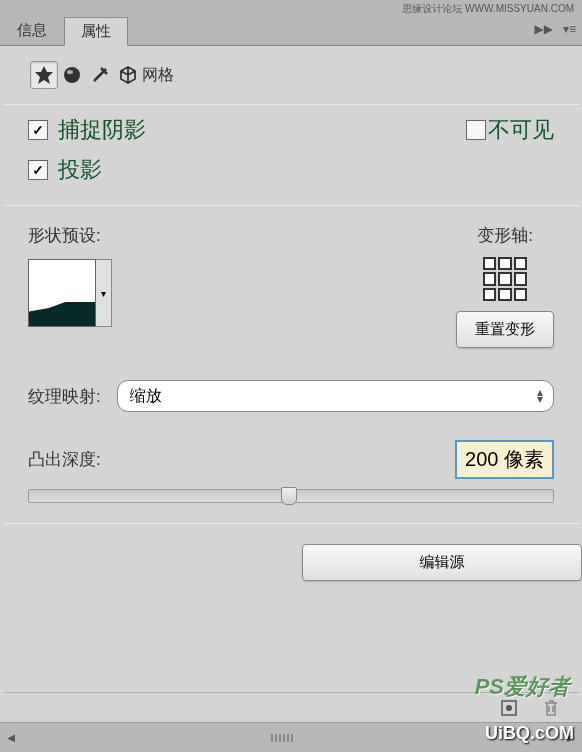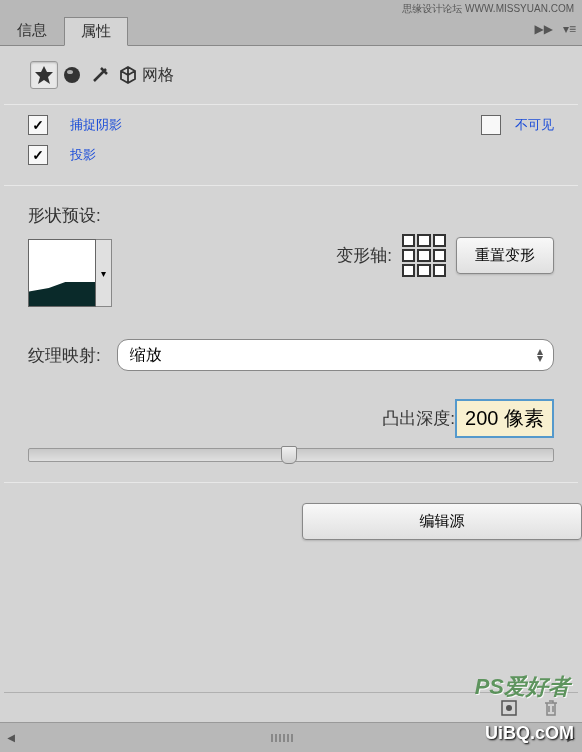--- a/index.html
+++ b/index.html
@@ -17,40 +17,40 @@
     .toolbar { height: 58px; padding: 12px 30px; display: flex; align-items: center; }
     .tool-icon { width: 28px; height: 28px; display: flex; align-items: center; justify-content: center; cursor: pointer; }
     .tool-icon.active { background: #e8e8e8; border: 1px solid #999; border-radius: 3px; box-shadow: inset 0 1px 2px rgba(0,0,0,0.2); }
     .toolbar-label { font-size: 16px; color: #333; }
     
     .separator { height: 1px; background: #b0b0b0; margin: 0 4px; border-bottom: 1px solid #e8e8e8; }
     
     .checkbox-section { padding: 10px 28px; }
     .checkbox-row { display: flex; align-items: center; gap: 10px; margin-bottom: 10px; position: relative; }
     .checkbox { width: 20px; height: 20px; border: 1px solid #666; background: #f8f8f8; display: flex; align-items: center; justify-content: center; cursor: pointer; font-size: 14px; font-weight: bold; }
-    .checkbox-label { font-size: 13px; color: #1d4ed8; margin-left: 12px; }
+    .checkbox-label { font-size: 22px; color: #14532d; }
     .checkbox-right { position: absolute; right: 0; display: flex; align-items: center; gap: 2px; }
     
     .preset-section { padding: 18px 28px; display: flex; justify-content: space-between; }
     .preset-left { display: flex; flex-direction: column; gap: 12px; }
     .section-label { font-size: 17px; color: #333; }
     .preset-thumb-wrap { display: flex; align-items: stretch; }
     .preset-thumb { width: 68px; height: 68px; border: 1px solid #666; background: #fff; position: relative; overflow: hidden; }
     .preset-thumb-shape { position: absolute; bottom: 0; left: 0; right: 0; height: 24px; background: #0a2a2a; clip-path: polygon(0 40%, 30% 25%, 55% 0%, 100% 0%, 100% 100%, 0 100%); }
     .preset-arrow { width: 16px; border: 1px solid #888; border-left: none; background: #e0e0e0; display: flex; align-items: center; justify-content: center; font-size: 10px; cursor: pointer; }
-    .preset-right { display: flex; flex-direction: row; align-items: center; gap: 10px; }
+    .preset-right { display: flex; flex-direction: column; align-items: center; gap: 10px; }
     .deform-grid { width: 44px; height: 44px; display: grid; grid-template-columns: repeat(3, 1fr); grid-template-rows: repeat(3, 1fr); gap: 2px; }
     .grid-cell { border: 2px solid #333; background: #fff; }
     .btn { padding: 8px 18px; border: 1px solid #888; background: linear-gradient(#f8f8f8, #e0e0e0); border-radius: 4px; font-size: 15px; cursor: pointer; box-shadow: 0 1px 2px rgba(0,0,0,0.15); }
     
     .texture-section { padding: 14px 28px; display: flex; align-items: center; gap: 16px; }
     .dropdown { flex: 1; height: 32px; border: 1px solid #888; background: #fff; border-radius: 11px; display: flex; align-items: center; padding: 0 12px; font-size: 16px; position: relative; cursor: pointer; }
     .dropdown-arrow { position: absolute; right: 10px; font-size: 12px; color: #555; line-height: 0.6; }
     
-    .depth-section { padding: 14px 28px 6px; display: flex; align-items: center; justify-content: flex-end; }
+    .depth-section { padding: 14px 28px 6px; display: flex; align-items: center; justify-content: space-between; }
     .depth-value { padding: 4px 8px; border: 2px solid #5599cc; background: #f8f0d0; font-size: 20px; }
     
     .slider-section { padding: 4px 28px 20px; }
     .slider-track { height: 14px; background: linear-gradient(#c8c8c8, #e0e0e0); border: 1px solid #999; border-radius: 2px; position: relative; }
     .slider-thumb { position: absolute; left: 48%; top: -3px; width: 16px; height: 18px; background: linear-gradient(#f0f0f0, #d0d0d0); border: 1px solid #888; border-radius: 2px 2px 6px 6px; }
     
     .edit-section { padding: 20px 0; display: flex; justify-content: flex-end; }
     .edit-btn { width: 280px; padding: 8px; }
     
     .bottom-bar { position: absolute; bottom: 30px; left: 4px; right: 4px; height: 30px; border-top: 1px solid #b0b0b0; display: flex; align-items: center; justify-content: flex-end; padding-right: 18px; gap: 24px; }

